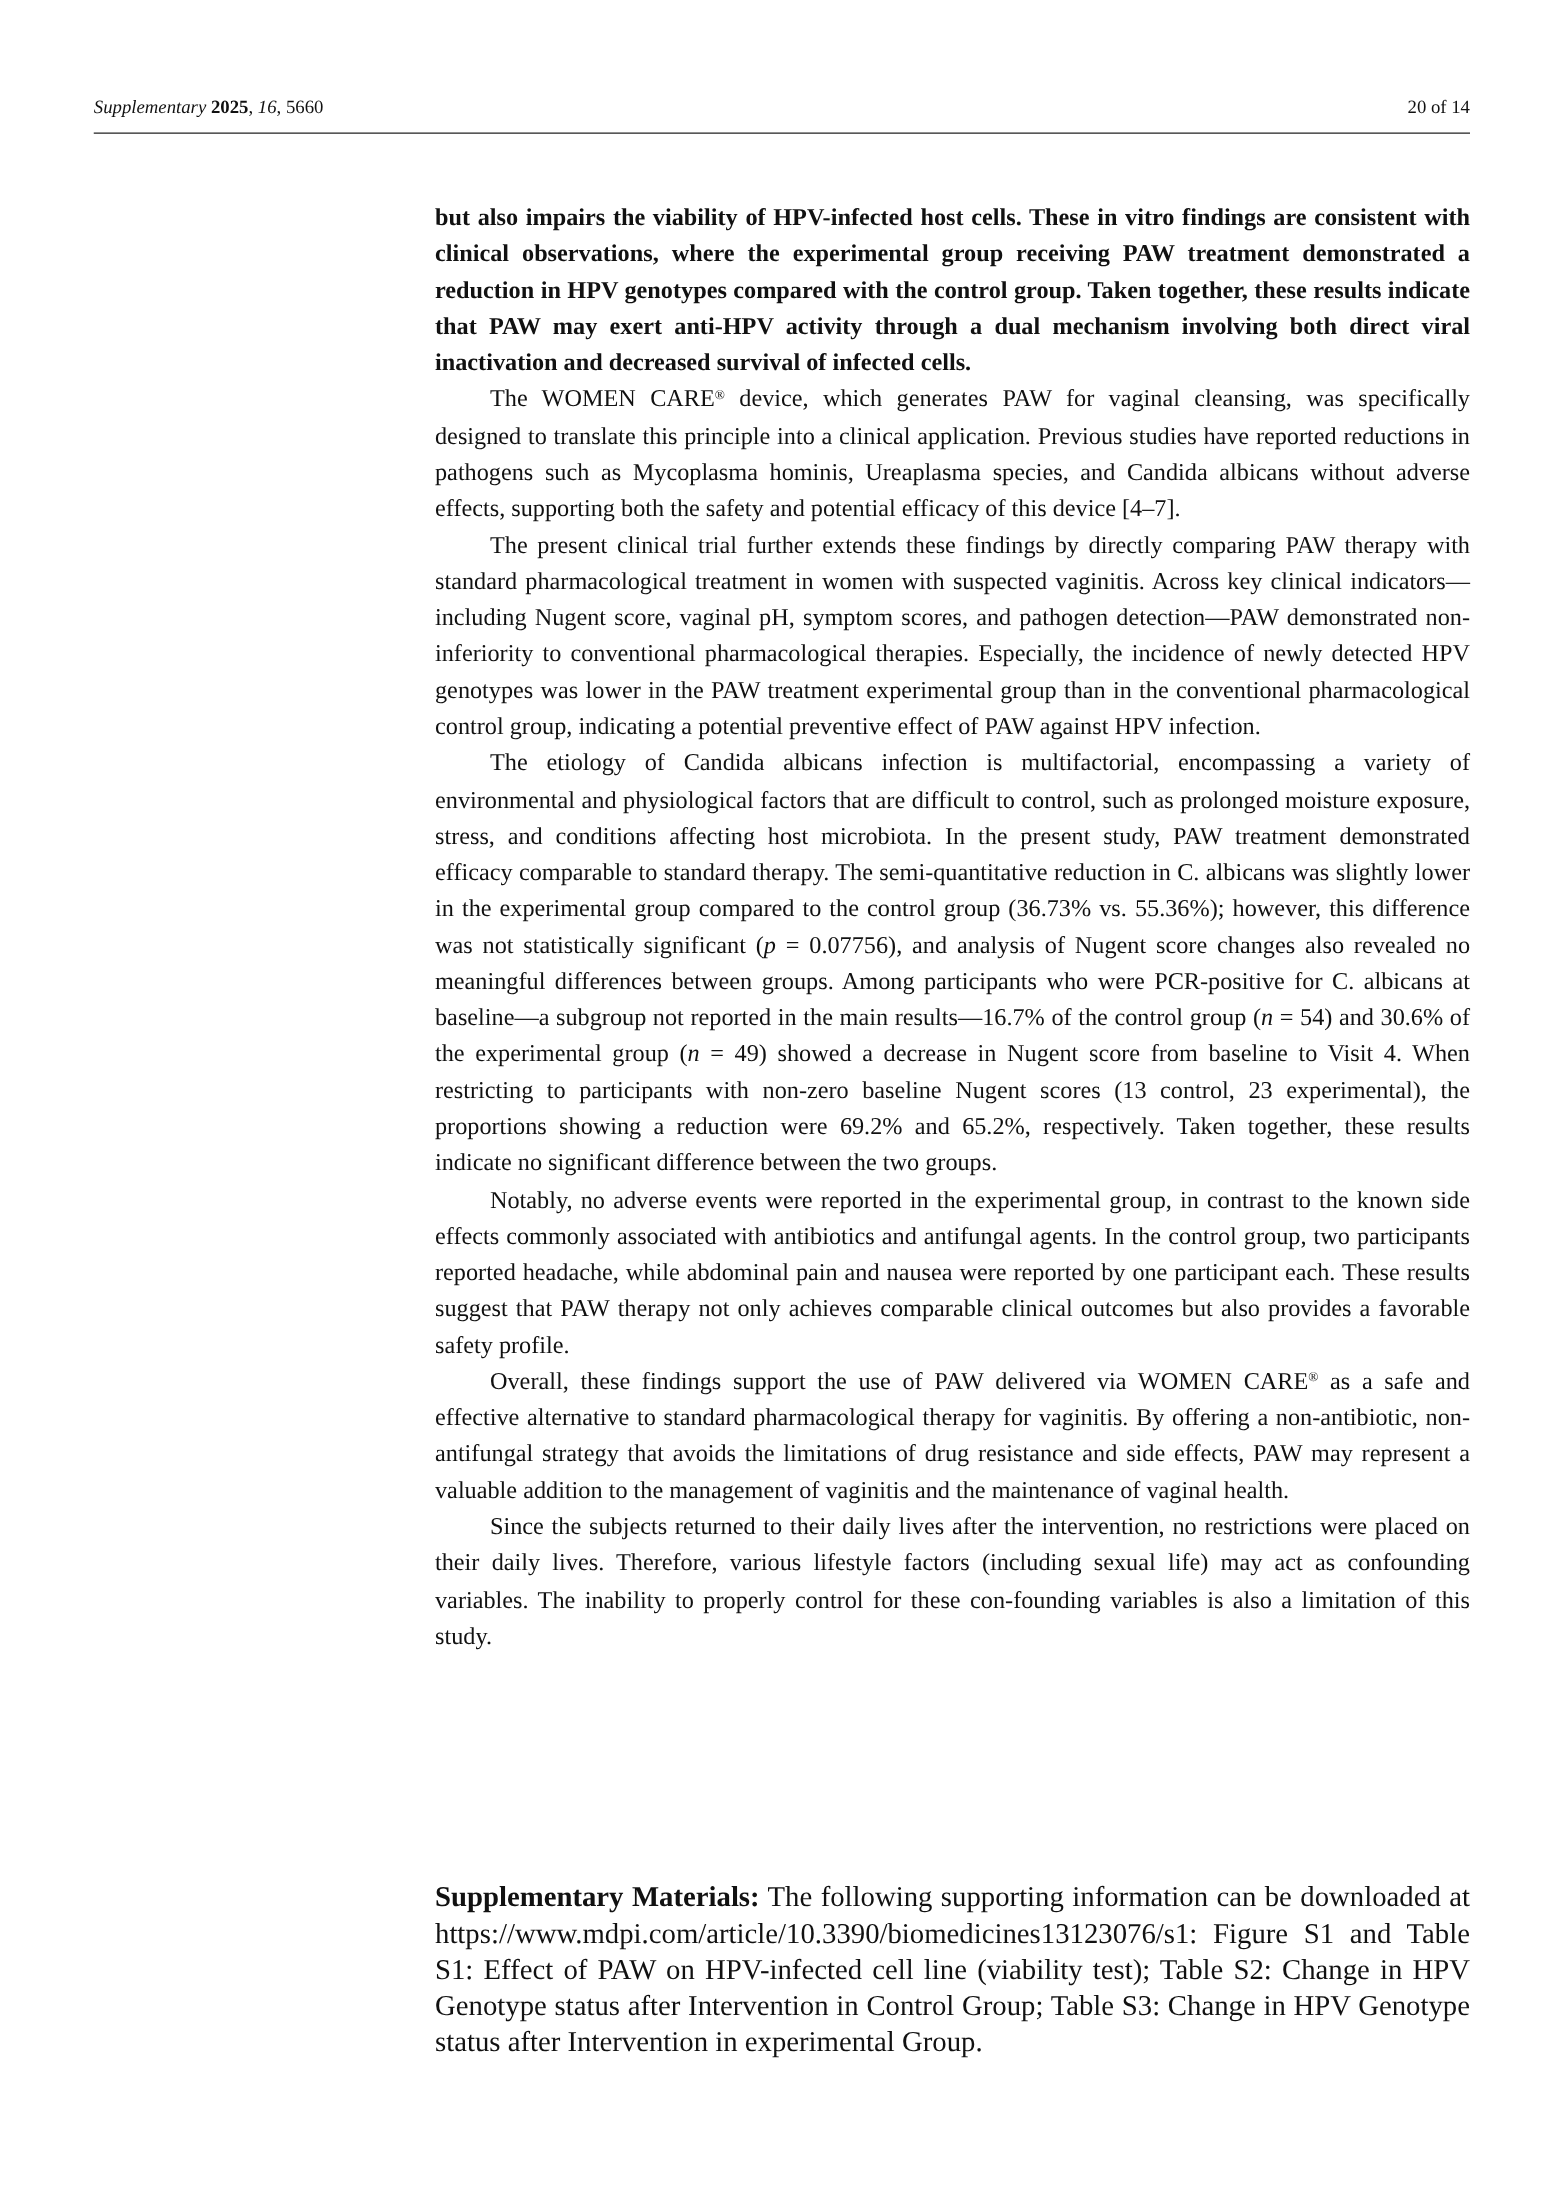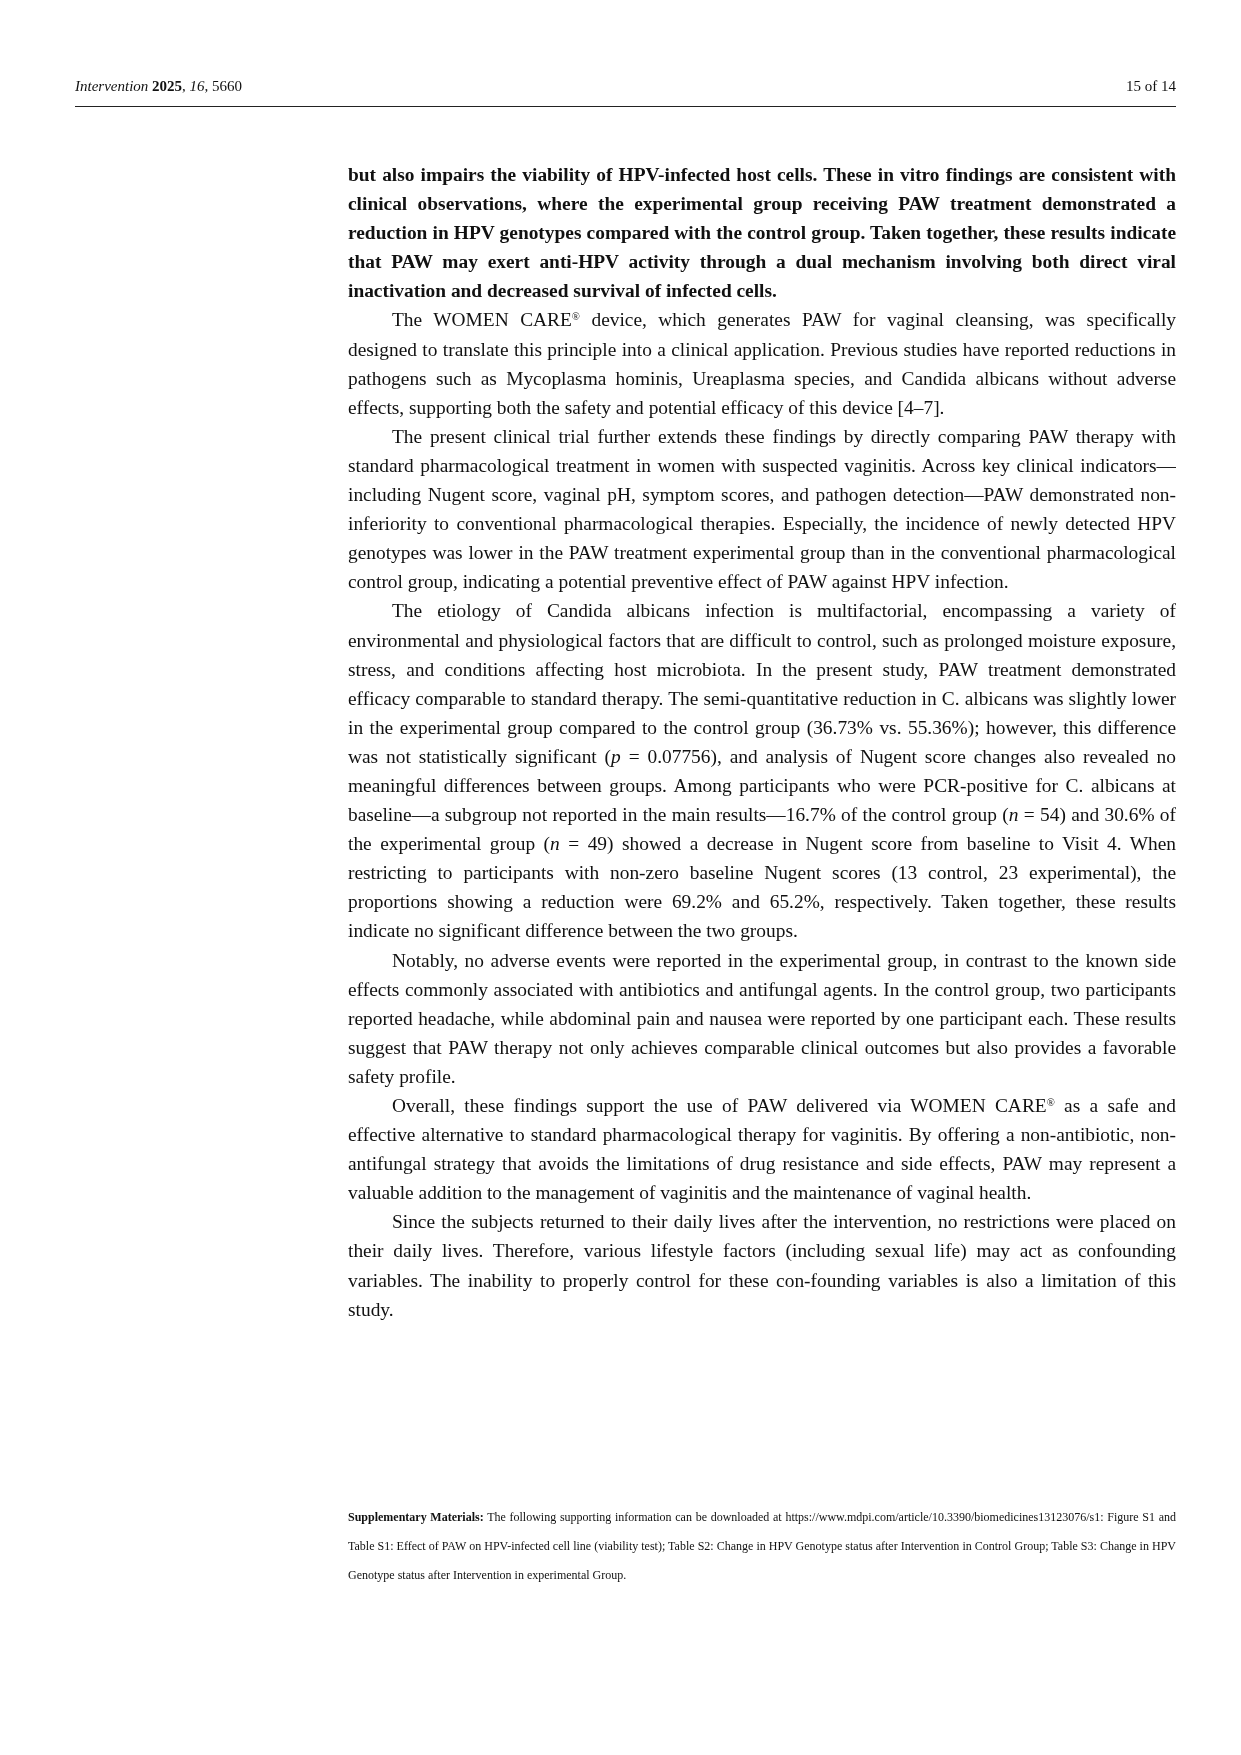--- a/index.html
+++ b/index.html
@@ -53,39 +53,39 @@
     }
     .body-text p.first {
       text-indent: 0;
       font-weight: bold;
     }
     .supp {
       position: absolute;
       left: 348px;
       width: 828px;
       top: 1503px;
-      font-size: 12px;
+      font-size: 23px;
       line-height: 29px;
       text-align: justify;
     }
     .supp .label { font-weight: bold; }
     sup.reg { font-size: 0.55em; vertical-align: 0.55em; line-height: 0; }
     i { font-style: italic; }
   </style>
 </head>
 <body>
 
 <div class="header">
   <div class="journal">
-    <span class="jname">Intervention</span>
+    <span class="jname">Supplementary</span>
     <span class="jyear">2025</span><span>,</span>
     <span class="jvol">16</span><span>,</span>
     <span>5660</span>
   </div>
-  <div class="pageno">15 of 14</div>
+  <div class="pageno">20 of 14</div>
 </div>
 
 <div class="body-text">
   <p class="first">but also impairs the viability of HPV-infected host cells. These in vitro findings are consistent with clinical observations, where the experimental group receiving PAW treatment demon­strated a reduction in HPV genotypes compared with the control group. Taken together, these results indicate that PAW may exert anti-HPV activity through a dual mechanism involving both direct viral inactivation and decreased survival of infected cells.</p>
 
   <p><span>The WOMEN CARE</span><sup class="reg">®</sup><span> device, which generates PAW for vaginal cleansing, was spe­cifically designed to translate this principle into a clinical application. Previous studies have reported reductions in pathogens such as Mycoplasma hominis, Ureaplasma species, and Candida albicans without adverse effects, supporting both the safety and potential efficacy of this device [4–7].</span></p>
 
   <p>The present clinical trial further extends these findings by directly comparing PAW therapy with standard pharmacological treatment in women with suspected vaginitis. Across key clinical indicators—including Nugent score, vaginal pH, symptom scores, and pathogen detection—PAW demonstrated non-inferiority to conventional pharmacologi­cal therapies. Especially, the incidence of newly detected HPV genotypes was lower in the PAW treatment experimental group than in the conventional pharmacological control group, indicating a potential preventive effect of PAW against HPV infection.</p>
 
   <p><span>The etiology of Candida albicans infection is multifactorial, encompassing a variety of environmental and physiological factors that are difficult to control, such as prolonged moisture exposure, stress, and conditions affecting host microbiota. In the present study, PAW treatment demonstrated efficacy comparable to standard therapy. The semi-quanti­tative reduction in C. albicans was slightly lower in the experimental group compared to the control group (36.73% vs. 55.36%); however, this difference was not statistically sig­nificant (</span><i>p</i><span> = 0.07756), and analysis of Nugent score changes also revealed no meaningful differences between groups. Among participants who were PCR-positive for C. albicans at baseline—a subgroup not reported in the main results—16.7% of the control group (</span><i>n</i><span> = 54) and 30.6% of the experimental group (</span><i>n</i><span> = 49) showed a decrease in Nugent score from baseline to Visit 4. When restricting to participants with non-zero baseline Nugent scores (13 control, 23 experimental), the proportions showing a reduction were 69.2% and 65.2%, respectively. Taken together, these results indicate no significant difference between the two groups.</span></p>

